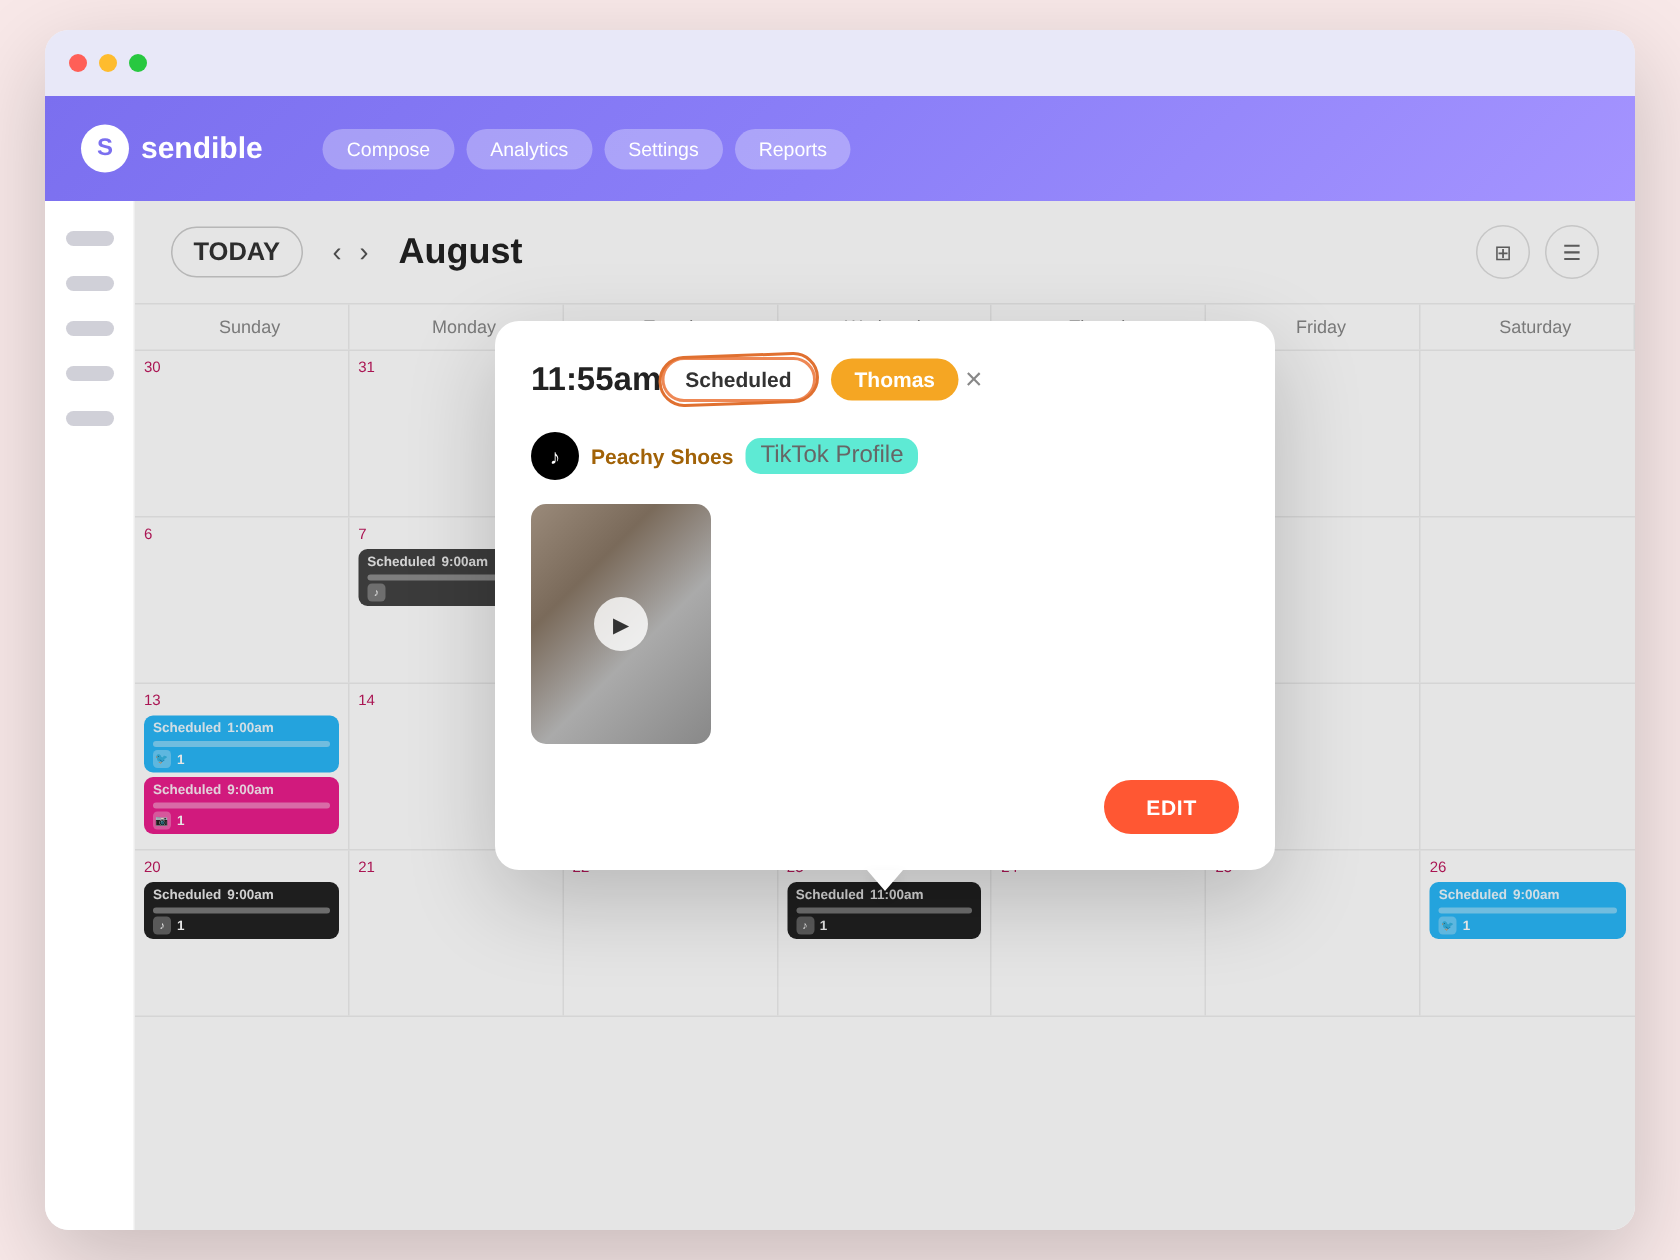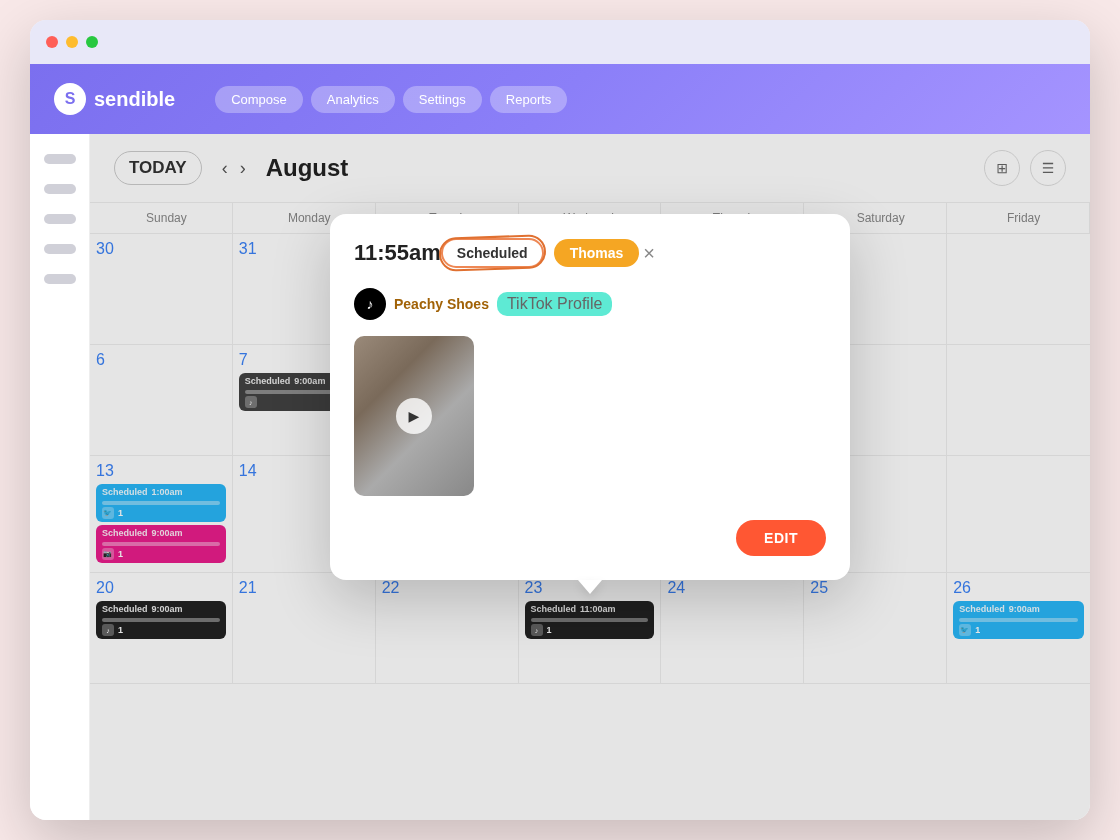--- a/index.html
+++ b/index.html
@@ -213,22 +213,22 @@
       padding: 6px;
       position: relative;
       vertical-align: top;
     }
 
     .cal-cell:last-child {
       border-right: none;
     }
 
     .day-number {
-      font-size: 16px;
-      color: #3b82f6;
+      font-size: 10px;
+      color: #be185d;
       margin-bottom: 4px;
     }
 
     .event-chip {
       border-radius: 6px;
       padding: 3px 6px;
       font-size: 10px;
       font-weight: 600;
       color: white;
       margin-bottom: 3px;
@@ -516,22 +516,22 @@
         </div>
       </div>
 
       <div class="calendar-grid">
         <div class="day-headers">
           <div class="day-header">Sunday</div>
           <div class="day-header">Monday</div>
           <div class="day-header">Tuesday</div>
           <div class="day-header">Wednesday</div>
           <div class="day-header">Thursday</div>
+          <div class="day-header">Friday</div>
           <div class="day-header">Saturday</div>
-          <div class="day-header">Friday</div>
         </div>
 
         <div class="calendar-rows">
 
           <div class="calendar-row">
             <div class="cal-cell">
                 <div class="day-number">30</div>
               </div>
             <div class="cal-cell">
                 <div class="day-number">31</div>

